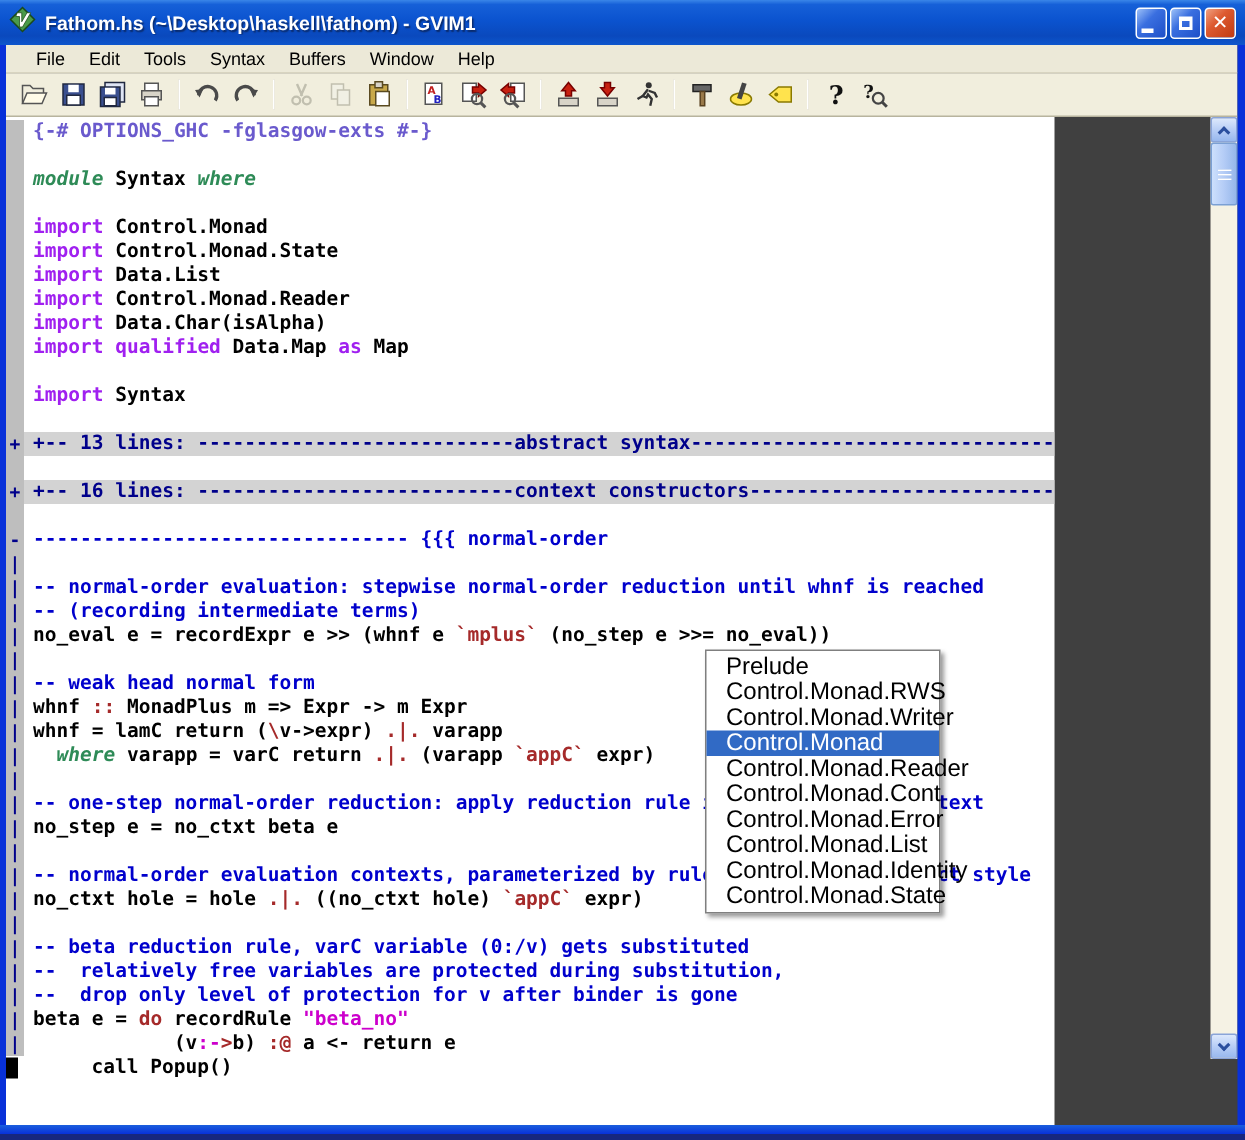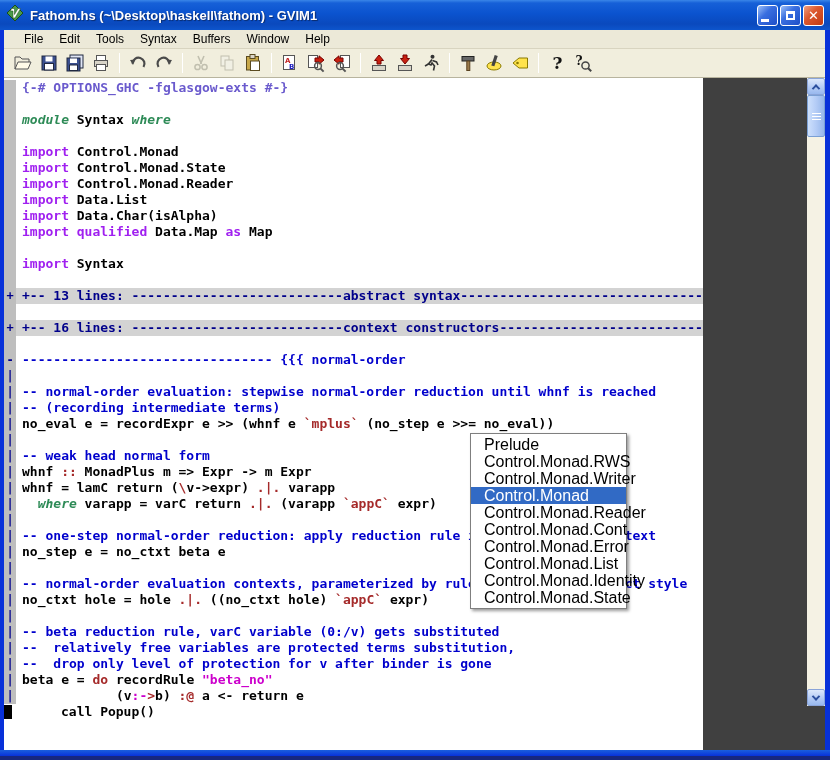--- a/index.html
+++ b/index.html
@@ -262,25 +262,25 @@
         <div class="line">
           <span class="fold-col"></span>
           <span class="line-text"><span class="c-p">import</span><span class="c-k"> Control.Monad</span></span>
         </div>
         <div class="line">
           <span class="fold-col"></span>
           <span class="line-text"><span class="c-p">import</span><span class="c-k"> Control.Monad.State</span></span>
         </div>
         <div class="line">
           <span class="fold-col"></span>
+          <span class="line-text"><span class="c-p">import</span><span class="c-k"> Data.List</span></span>
+        </div>
+        <div class="line">
+          <span class="fold-col"></span>
           <span class="line-text"><span class="c-p">import</span><span class="c-k"> Control.Monad.Reader</span></span>
-        </div>
-        <div class="line">
-          <span class="fold-col"></span>
-          <span class="line-text"><span class="c-p">import</span><span class="c-k"> Data.List</span></span>
         </div>
         <div class="line">
           <span class="fold-col"></span>
           <span class="line-text"><span class="c-p">import</span><span class="c-k"> Data.Char(isAlpha)</span></span>
         </div>
         <div class="line">
           <span class="fold-col"></span>
           <span class="line-text"><span class="c-p">import</span><span class="c-k"> </span><span class="c-p">qualified</span><span class="c-k"> Data.Map </span><span class="c-p">as</span><span class="c-k"> Map</span></span>
         </div>
         <div class="line">
@@ -378,21 +378,21 @@
         <div class="line">
           <span class="fold-col">|</span>
           <span class="line-text"></span>
         </div>
         <div class="line">
           <span class="fold-col">|</span>
           <span class="line-text"><span class="c-c">-- beta reduction rule, varC variable (0:/v) gets substituted</span></span>
         </div>
         <div class="line">
           <span class="fold-col">|</span>
-          <span class="line-text"><span class="c-c">--  relatively free variables are protected terms substitution,</span></span>
+          <span class="line-text"><span class="c-c">--  relatively free variables are protected during substitution,</span></span>
         </div>
         <div class="line">
           <span class="fold-col">|</span>
           <span class="line-text"><span class="c-c">--  drop only level of protection for v after binder is gone</span></span>
         </div>
         <div class="line">
           <span class="fold-col">|</span>
           <span class="line-text"><span class="c-k">beta e = </span><span class="c-o">do</span><span class="c-k"> recordRule </span><span class="c-m">"beta_no"</span></span>
         </div>
         <div class="line">

